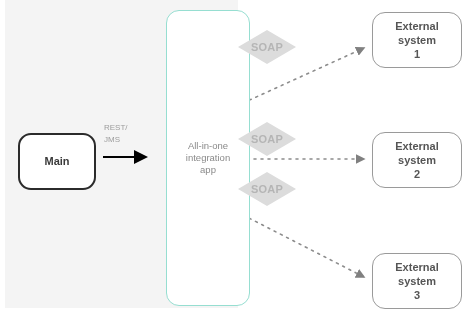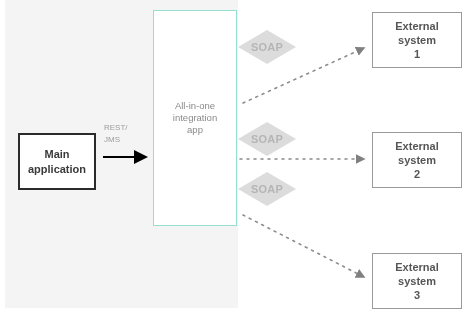--- a/index.html
+++ b/index.html
@@ -29,38 +29,39 @@
   
   .node {
     position: absolute;
     box-sizing: border-box;
     display: flex;
     align-items: center;
     justify-content: center;
     text-align: center;
     background: #ffffff;
     line-height: 1.28;
+    border-radius: 13px;
   }
 
   .node-main {
     left: 18px;
     top: 133px;
     width: 78px;
     height: 57px;
     border: 2px solid #2b2b2b;
     color: #3a3a3a;
     font-size: 11px;
     font-weight: bold;
   }
 
   .node-integration {
-    left: 153px;
+    left: 166px;
     top: 10px;
     width: 84px;
-    height: 216px;
+    height: 296px;
     border: 1.5px solid #96ded1;
     color: #8a8a8a;
     font-size: 9.5px;
     font-weight: normal;
   }
 
   .node-external {
     left: 372px;
     width: 90px;
     height: 56px;
@@ -145,21 +146,20 @@
     <line x1="243" y1="103" x2="364" y2="48" stroke="#8c8c8c" stroke-width="1.6" stroke-dasharray="2 5" stroke-linecap="round" marker-end="url(#arrow-dashed)"></line>
 
     <line x1="240" y1="159" x2="364" y2="159" stroke="#8c8c8c" stroke-width="1.6" stroke-dasharray="2 5" stroke-linecap="round" marker-end="url(#arrow-dashed)"></line>
 
     <line x1="243" y1="215" x2="364" y2="277" stroke="#8c8c8c" stroke-width="1.6" stroke-dasharray="2 5" stroke-linecap="round" marker-end="url(#arrow-dashed)"></line>
   </svg>
 
   <div class="node node-main">
     <div>
       <span>Main</span><br>
-      <span>application</span>
     </div>
   </div>
 
   <div class="edge-label">
     <span>REST/</span><br>
     <span>JMS</span>
   </div>
 
   <div class="node node-integration">
     <div>

